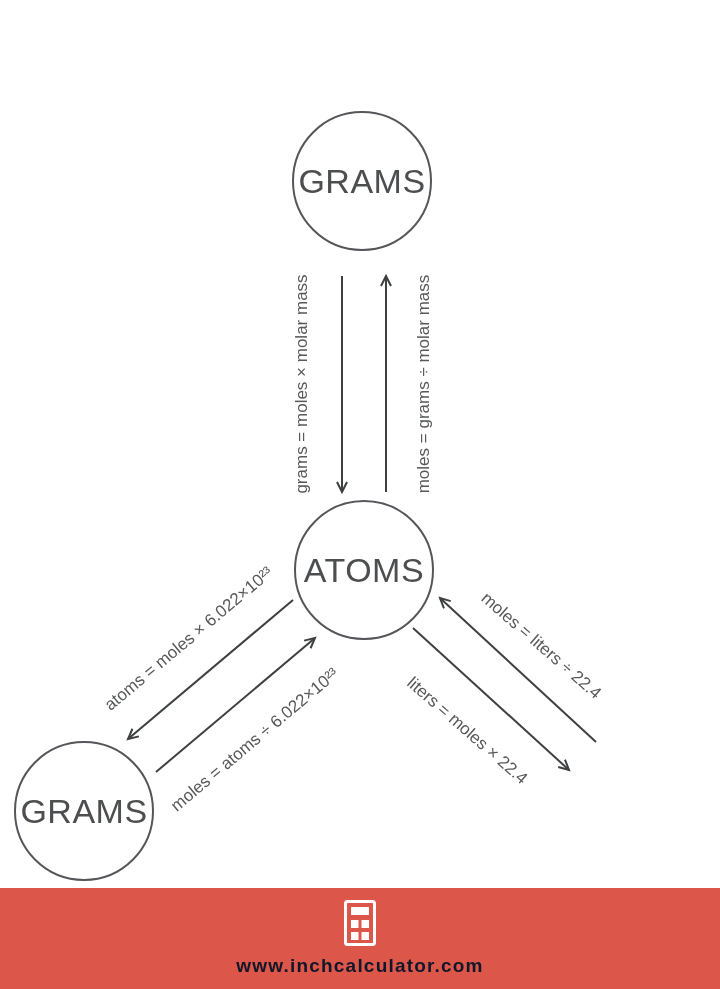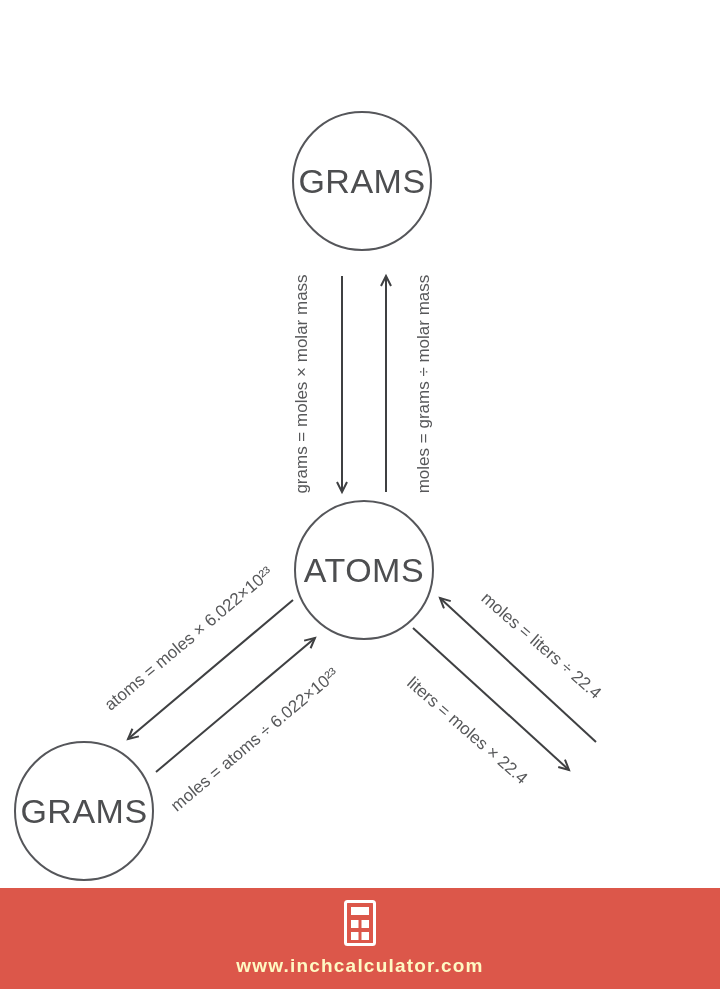--- a/index.html
+++ b/index.html
@@ -61,21 +61,21 @@
   svg.arrows { position: absolute; left: 0; top: 0; pointer-events: none; }
 
   
   .footer {
     position: absolute; left: 0; right: 0; bottom: 0; top: 888px;
     background: #dc574a;
     display: flex; flex-direction: column; align-items: center; justify-content: center;
     gap: 9px;
   }
   .footer .url {
-    color: #fef9c3;
+    color: #0f172a;
     font-weight: bold;
     font-size: 19px;
     letter-spacing: 1.2px;
   }
 </style>
 </head>
 <body>
 
 <div class="page">
 

